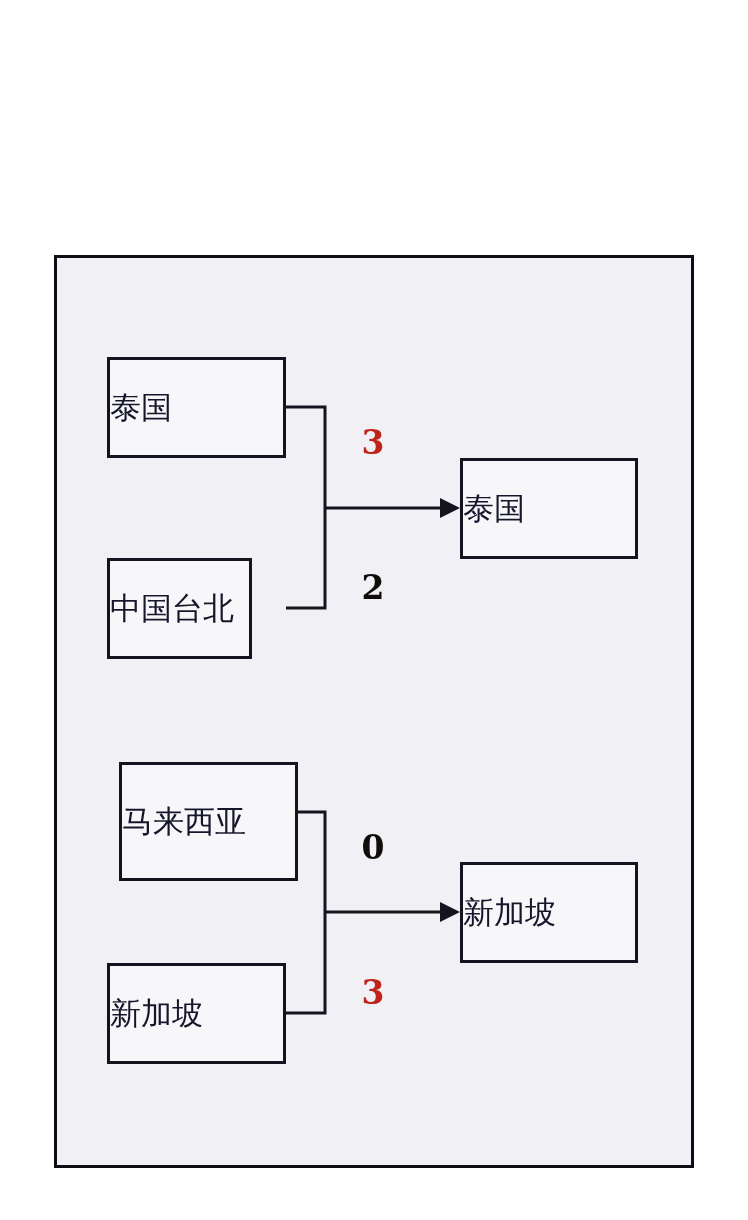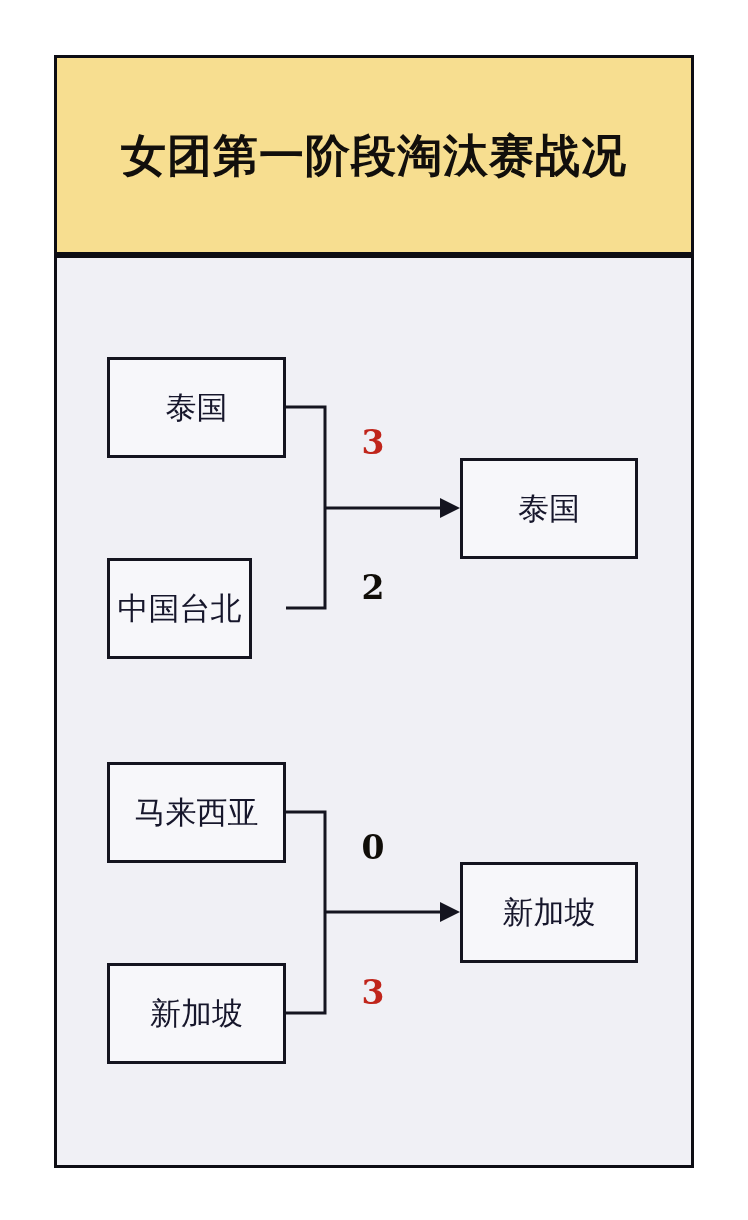--- a/index.html
+++ b/index.html
@@ -61,36 +61,36 @@
   }
 
   
   .team-box {
     position: absolute;
     box-sizing: border-box;
     background: #F7F7FA;
     border: 3px solid #14141f;
     display: flex;
     align-items: center;
-    justify-content: center;
+    justify-content: flex-start;
   }
   .team-label {
     font-family: "DejaVu Sans", "Liberation Sans", sans-serif;
     font-size: 31px;
     color: #16162b;
     white-space: nowrap;
     line-height: 1;
   }
 
   
   #box-thailand-r1   { left: 50px;  top:  99px; width: 179px; height: 101px; }
   #box-taipei-r1     { left: 50px;  top: 300px; width: 145px; height: 101px; }
   #box-thailand-win  { left: 403px; top: 200px; width: 178px; height: 101px; }
 
-  #box-malaysia-r1   { left: 50px;  top: 504px; width: 179px; height: 101px; }
+  #box-malaysia-r1   { left: 62px;  top: 504px; width: 179px; height: 119px; }
   #box-singapore-r1  { left: 50px;  top: 705px; width: 179px; height: 101px; }
   #box-singapore-win { left: 403px; top: 604px; width: 178px; height: 101px; }
 
   
   #connectors {
     position: absolute;
     left: 0;
     top: 0;
     width: 634px;
     height: 907px;
@@ -113,23 +113,20 @@
   #score-upper-top    { left: 296px; top: 168px; }
   #score-upper-bottom { left: 296px; top: 313px; }
   #score-lower-top    { left: 296px; top: 573px; }
   #score-lower-bottom { left: 296px; top: 718px; }
 </style>
 </head>
 <body>
 
 <div id="bracket-card">
 
-  <div id="title-header">
-    <div id="title-text">女团第一阶段淘汰赛战况</div>
-  </div>
 
   <div id="bracket-body">
 
     <svg id="connectors" viewBox="0 0 634 907" xmlns="http://www.w3.org/2000/svg">
       <g stroke="#14141f" stroke-width="3" fill="none">
 
         <path d="M229 149 L268 149 L268 350 L229 350"></path>
 
         <line x1="268" y1="250" x2="392" y2="250"></line>
 

